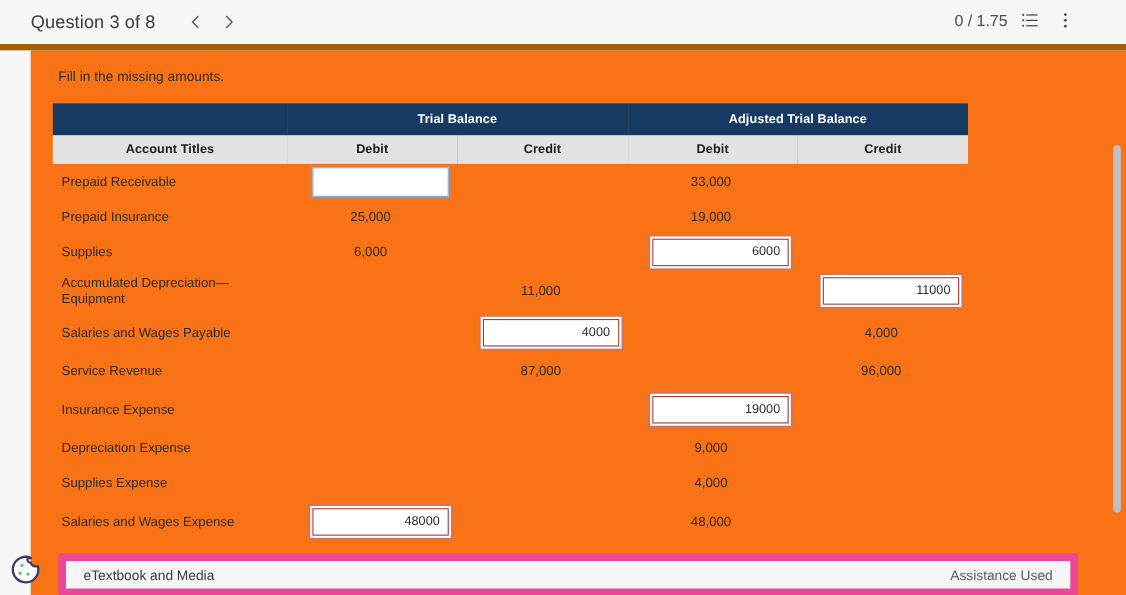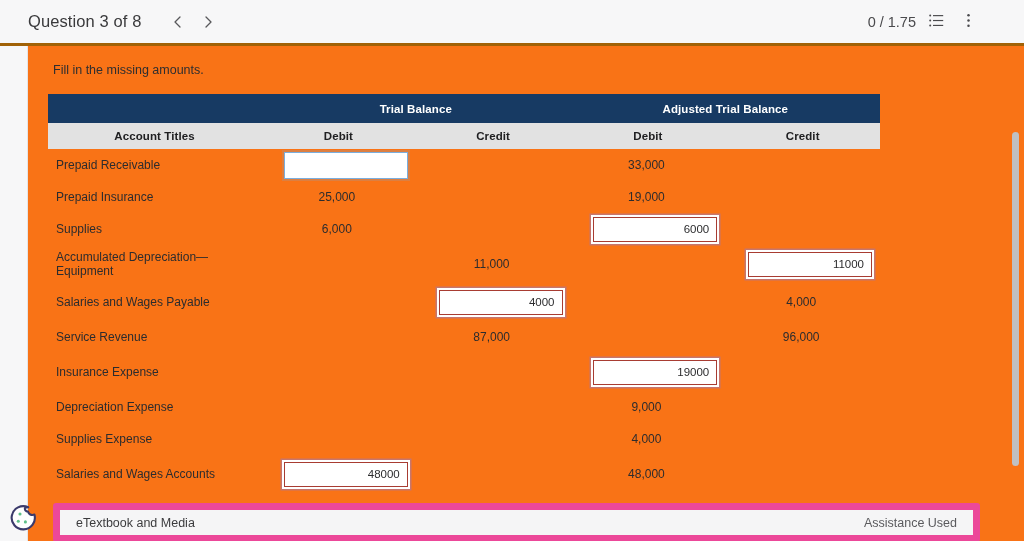--- a/index.html
+++ b/index.html
@@ -19,21 +19,21 @@
     background: #f7f7f8;
     overflow: hidden;
   }
 
   
   #topbar {
     position: absolute;
     left: 0; top: 0;
     width: 1024px; height: 46px;
     background: #f7f7f8;
-    border-bottom: 3px solid #a16207;
+    border-bottom: 6px solid #a16207;
     display: flex;
     align-items: center;
   }
   #question-title {
     margin-left: 28px;
     font-size: 16.5px;
     color: #3a3a3c;
     letter-spacing: .1px;
     white-space: nowrap;
   }
@@ -355,21 +355,21 @@
             <td class="blank"></td>
           </tr>
           <tr class="data-row">
             <td class="title">Supplies Expense</td>
             <td class="blank"></td>
             <td class="blank"></td>
             <td class="num">4,000</td>
             <td class="blank"></td>
           </tr>
           <tr class="data-row tall">
-            <td class="title">Salaries and Wages Accounts</td>
+            <td class="title">Salaries and Wages Expense</td>
             <td class="input-cell">
               <input type="text" class="cell-input marked" value="48000" style="">
             </td>
             <td class="blank"></td>
             <td class="num">48,000</td>
             <td class="blank"></td>
           </tr>
         </tbody>
     </table>
 

